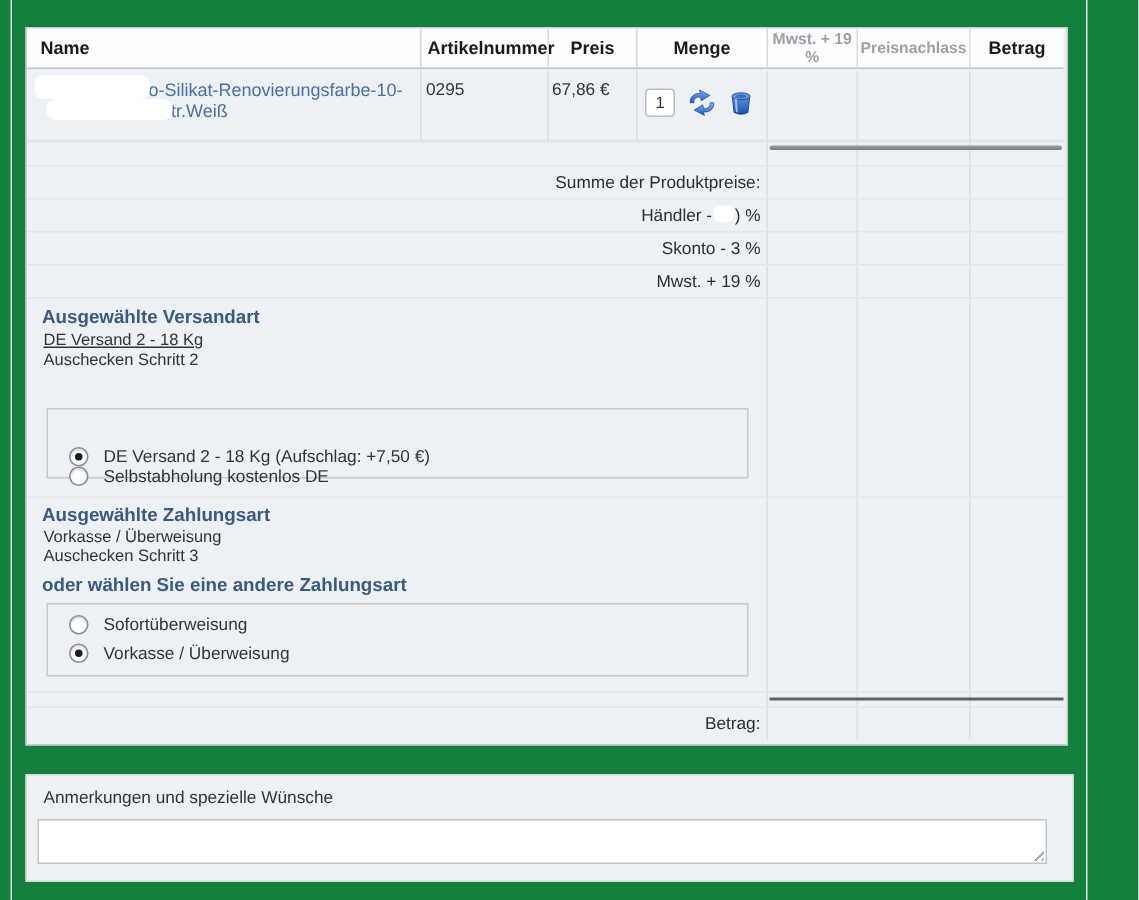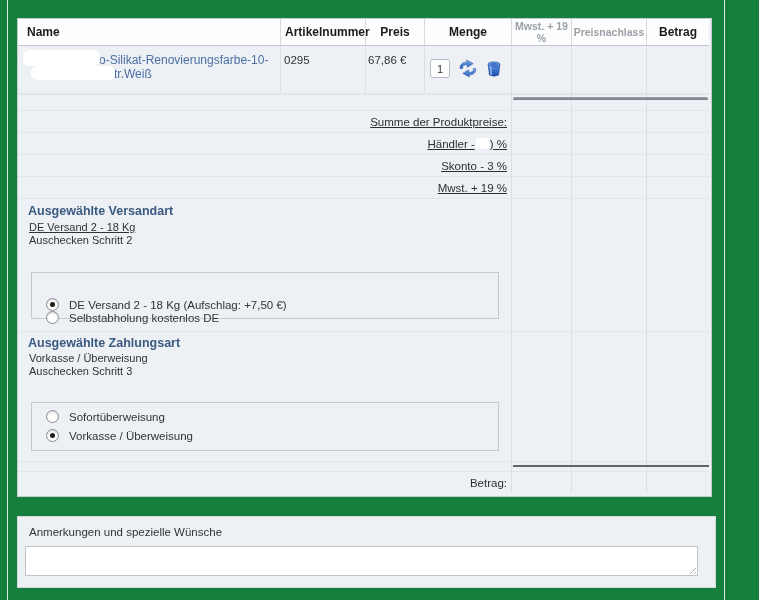--- a/index.html
+++ b/index.html
@@ -43,21 +43,21 @@
   .vl.short{top:28px;height:47px;}
   .vl.long{top:28px;height:446px;}
 
   .spacer1{position:absolute;left:0;top:75px;width:691px;height:16px;border-top:1px solid #e1e5ea;}
   .sumbar1{position:absolute;left:495px;top:78px;width:195px;height:3px;border-radius:2px;
            background:linear-gradient(#9aa0a6,#767c83);}
   .sumbar2{position:absolute;left:495px;top:446px;width:196px;height:2px;background:#5f646b;}
 
   .srow{position:absolute;left:0;width:691px;height:22px;border-top:1px solid #e2e6eb;}
   .srow .lbl{position:absolute;left:0;top:0;width:489px;text-align:right;
-             line-height:22px;font-size:11.5px;color:#2e2e2e;text-decoration:underline;}
+             line-height:22px;font-size:11.5px;color:#2e2e2e;}
   .redact-inline{display:inline-block;width:13px;height:11px;background:#fff;border-radius:3px;
                  vertical-align:-1px;margin:0 1px;}
 
   .secrow{position:absolute;left:0;width:691px;border-top:1px solid #e2e6eb;}
   .sec{position:absolute;left:0;top:0;width:493px;height:100%;padding-left:35px;}
   .sec h3{margin:0;position:absolute;left:10px;font-size:12.5px;font-weight:bold;color:#3b5a80;}
   .sec .tline{position:absolute;left:11px;font-size:11px;color:#333;white-space:nowrap;}
   .optbox{position:absolute;left:13px;width:468px;border:1px solid #c5cad0;}
   .opt{position:absolute;left:14px;display:flex;align-items:center;gap:10px;
        font-size:11.5px;color:#333;cursor:pointer;}
@@ -178,20 +178,21 @@
           </label>
         </div>
       </div>
     </div>
 
     <div class="secrow" style="top:312px;height:130px;">
       <div class="sec">
         <h3 style="top:4px;">Ausgewählte Zahlungsart</h3>
         <div class="tline" style="top:20px;">Vorkasse / Überweisung</div>
         <div class="tline" style="top:33px;">Auschecken Schritt 3</div>
+        <h3 style="top:51px;">oder wählen Sie eine andere Zahlungsart</h3>
         <div class="optbox" style="top:70px;height:49px;">
           <label class="opt" style="top:7px;">
             <span class="radio"></span>
             <span>Sofortüberweisung</span>
           </label>
           <label class="opt" style="top:26px;">
             <span class="radio on"></span>
             <span>Vorkasse / Überweisung</span>
           </label>
         </div>

